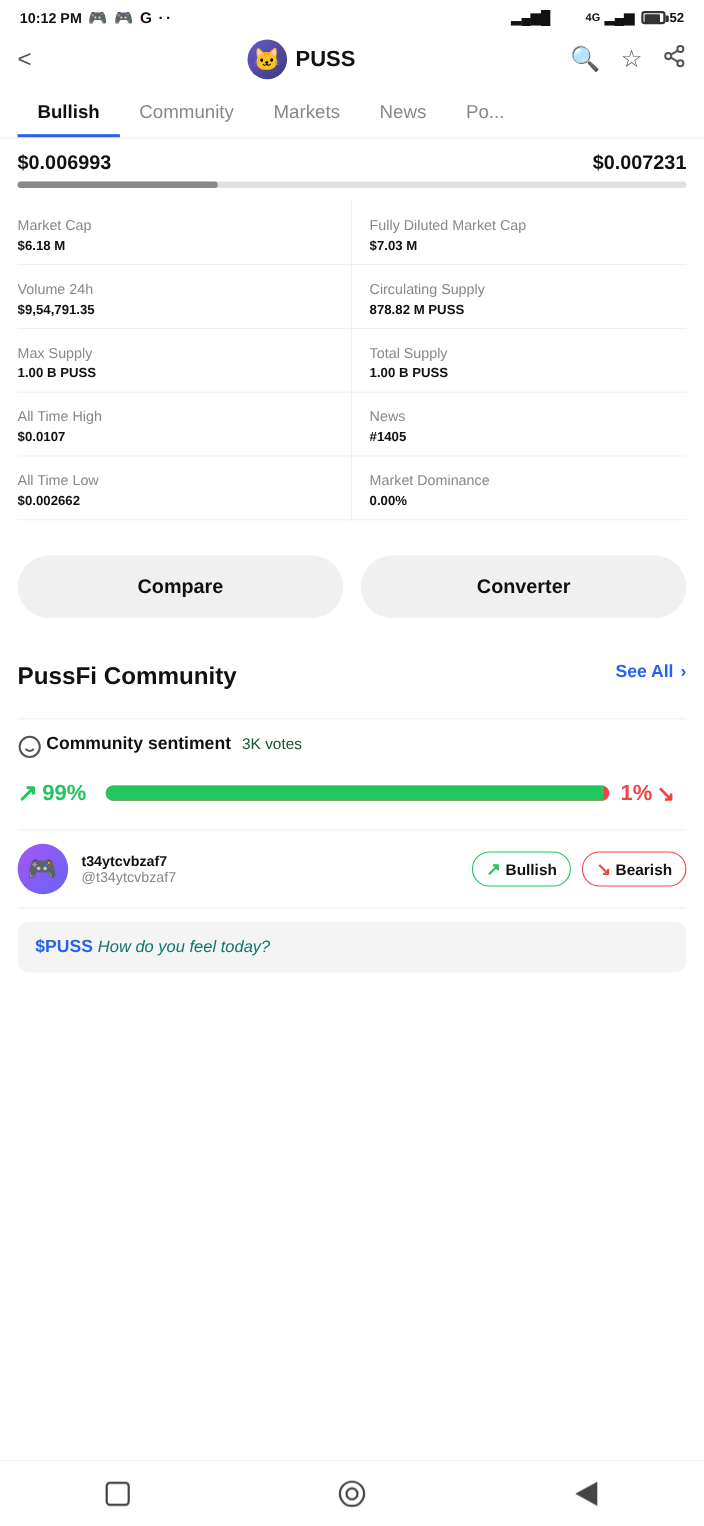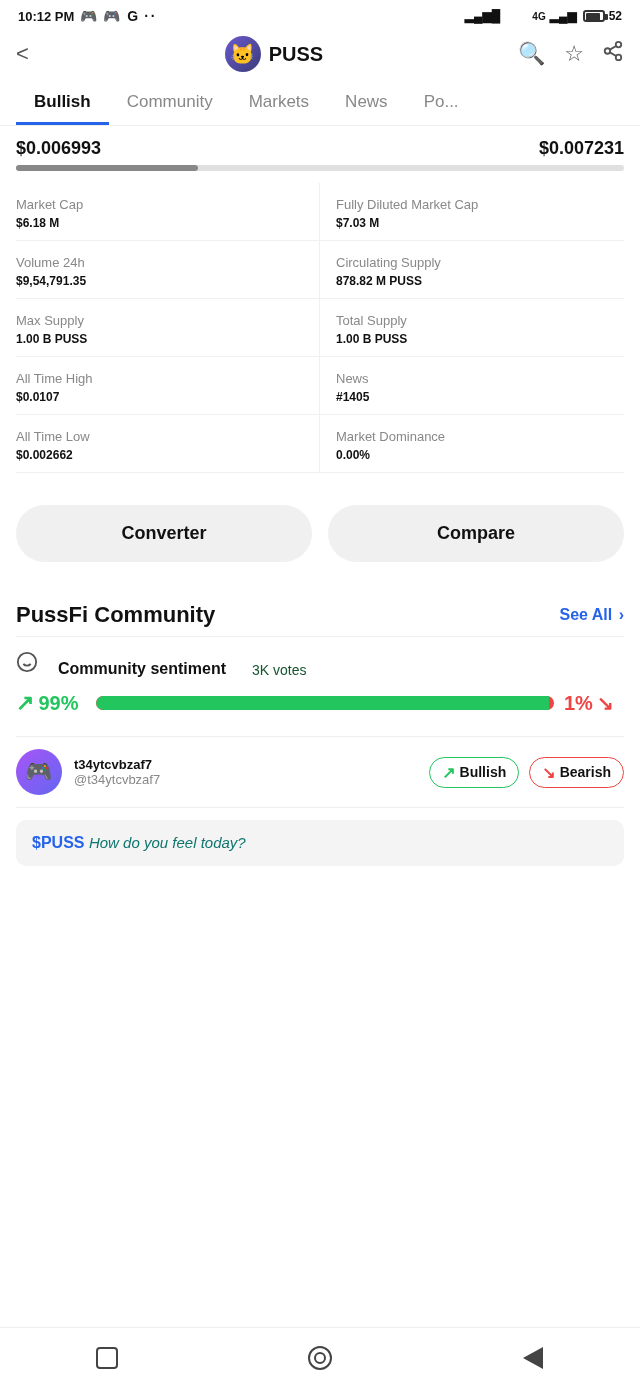--- a/index.html
+++ b/index.html
@@ -173,23 +173,22 @@
       color: #111;
       cursor: pointer;
     }
 
     
     .community-section {
       padding: 24px 16px 0 16px;
     }
     .community-header {
       display: flex;
-      align-items: center;
       justify-content: space-between;
-      margin-bottom: 8px;
+      margin-bottom: 25px;
     }
     .community-title {
       font-size: 22px;
       font-weight: 800;
     }
     .see-all-link {
       color: #2563eb;
       font-size: 16px;
       font-weight: 600;
       cursor: pointer;
@@ -199,22 +198,22 @@
     
     .divider {
       height: 1px;
       background: #eee;
       margin: 0 0 14px 0;
     }
 
     
     .sentiment-row {
       display: flex;
-      align-items: flex-end;
-      gap: 20px;
+      align-items: flex-start;
+      gap: 4px;
       margin-bottom: 12px;
     }
     .sentiment-icon { font-size: 20px; color: #555; }
     .sentiment-label { font-size: 16px; font-weight: 600; }
     .sentiment-votes { font-size: 14px; color: #14532d; margin-left: 6px; }
 
     
     .sentiment-bar-row {
       display: flex;
       align-items: center;
@@ -464,22 +463,22 @@
     <div class="stat-label">All Time Low</div>
     <div class="stat-value">$0.002662</div>
   </div>
   <div class="stat-cell">
     <div class="stat-label">Market Dominance</div>
     <div class="stat-value">0.00%</div>
   </div>
 </div>
 
 <div class="action-buttons">
+  <button class="action-btn">Compare</button>
   <button class="action-btn">Converter</button>
-  <button class="action-btn">Compare</button>
 </div>
 
 <div class="community-section">
   <div class="community-header">
     <span class="community-title">PussFi Community</span>
     <span class="see-all-link">
       <span>See All</span>
       <span class="see-all-chevron"> ›</span>
     </span>
   </div>

